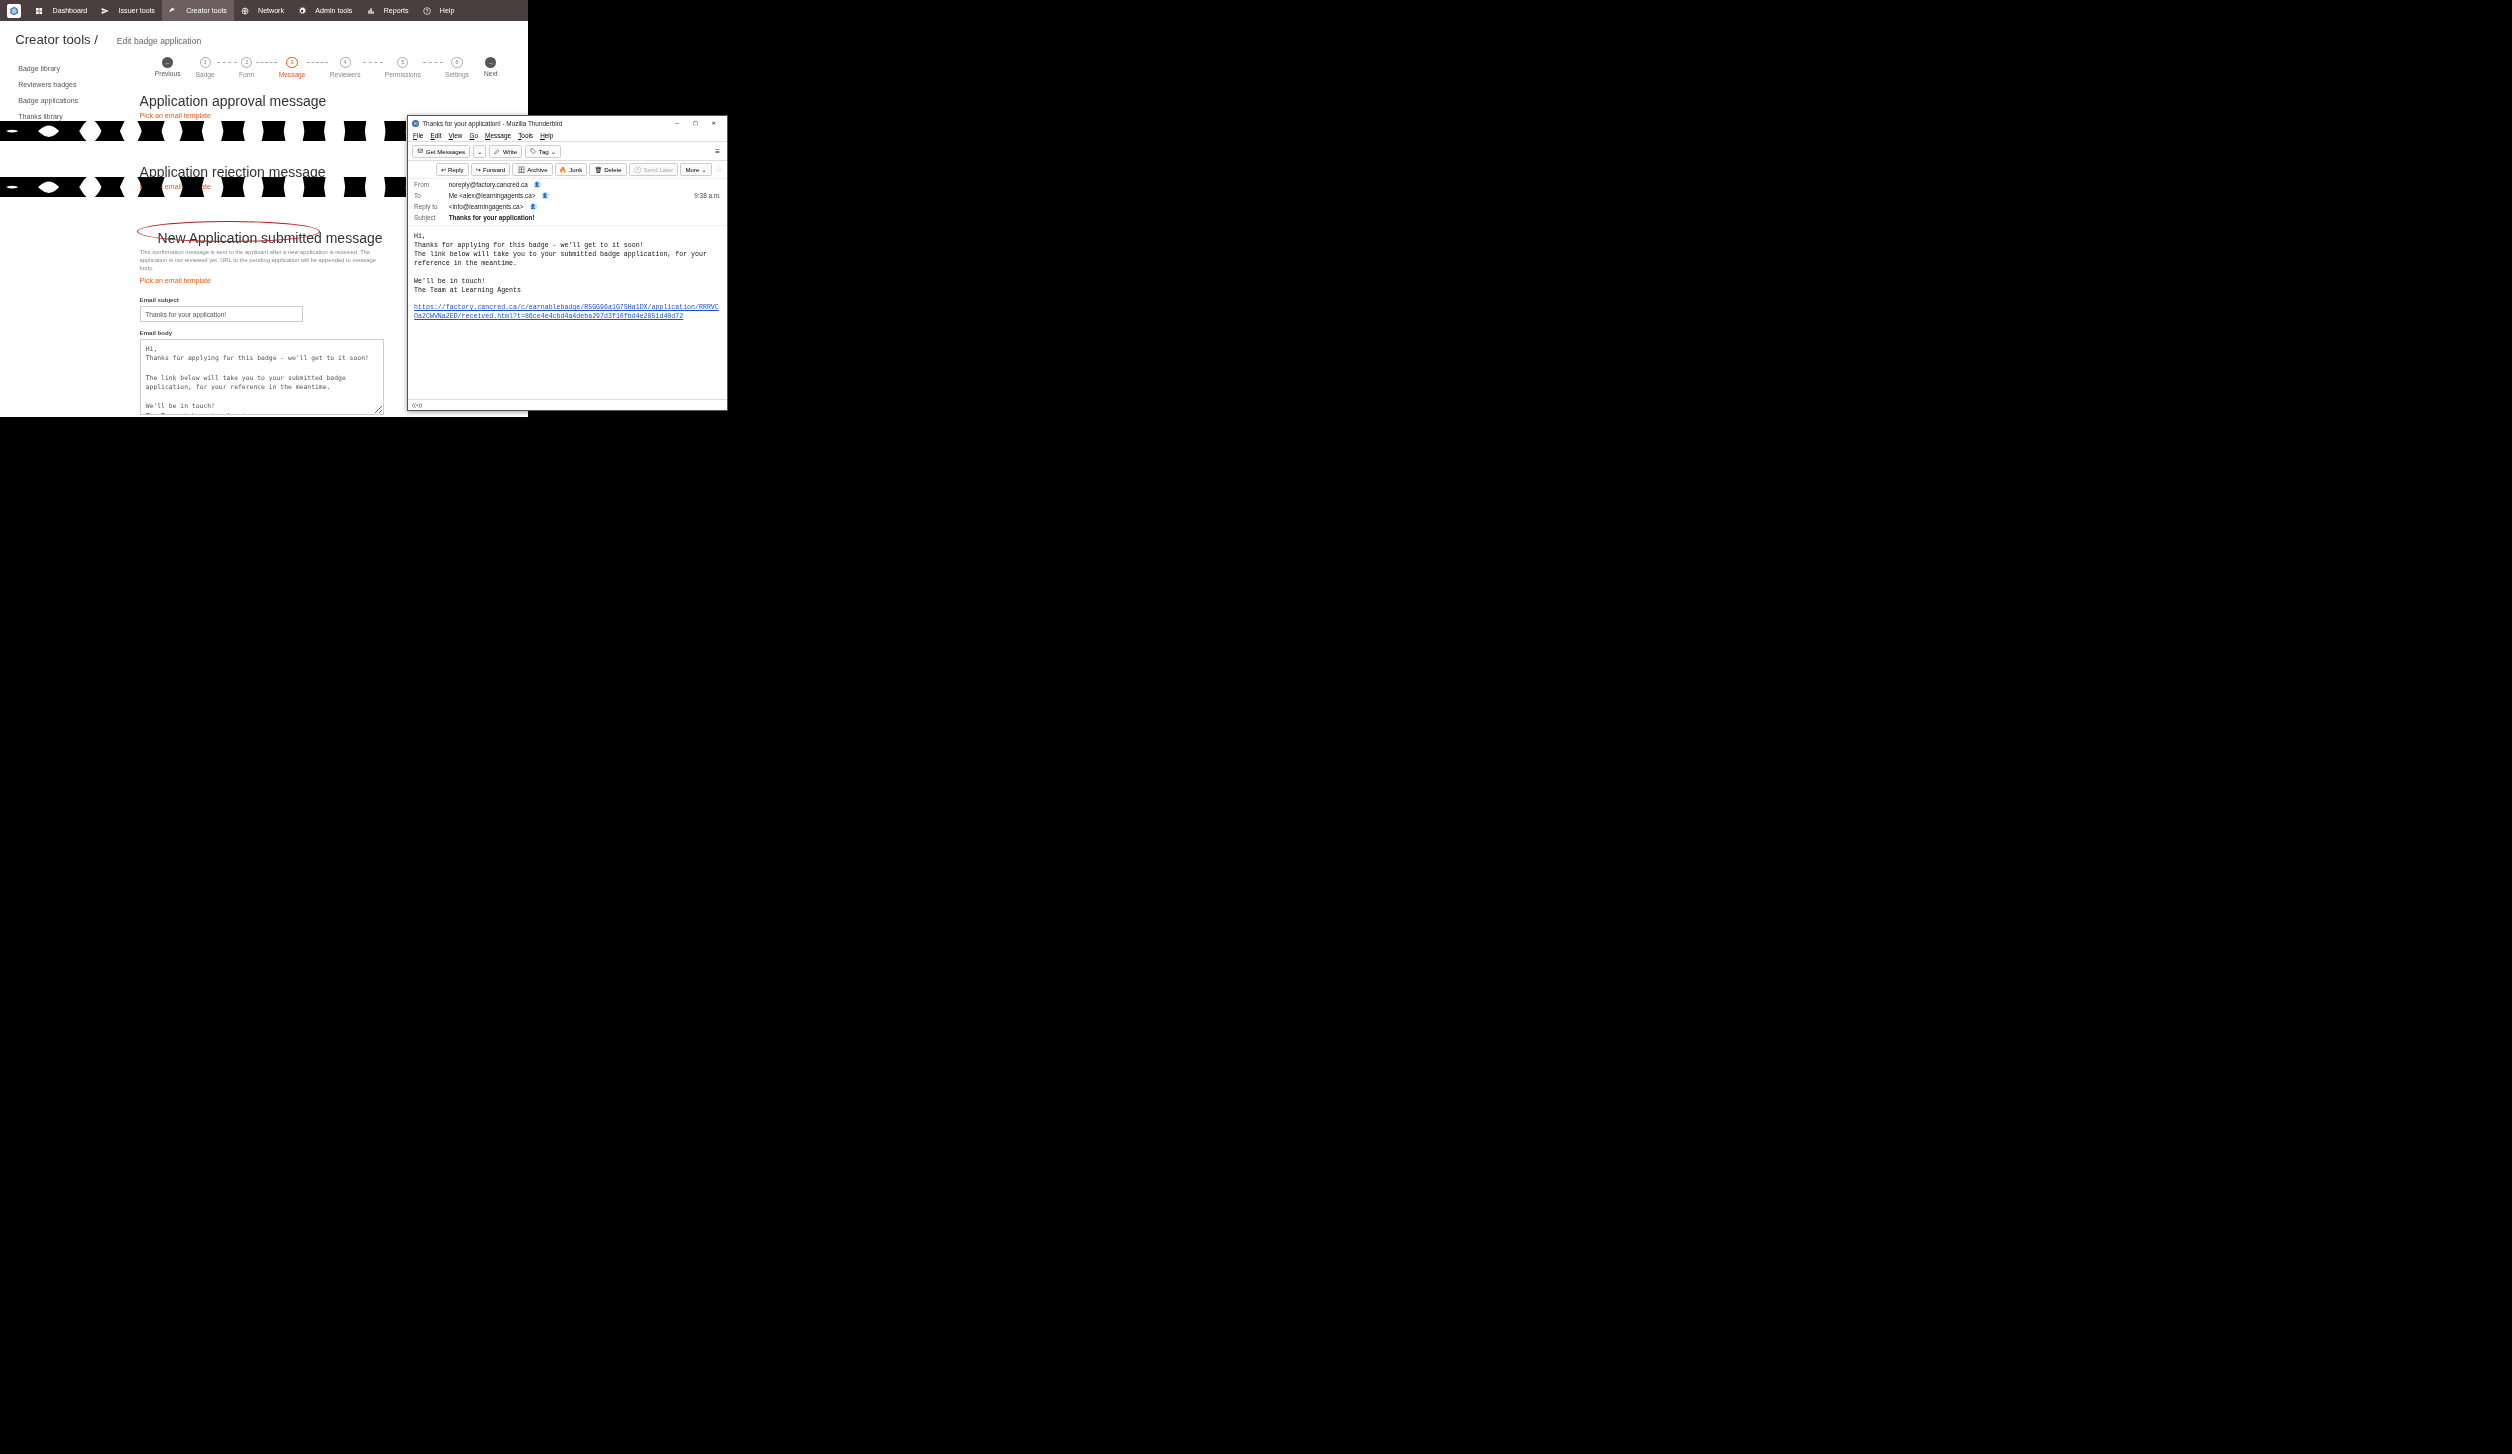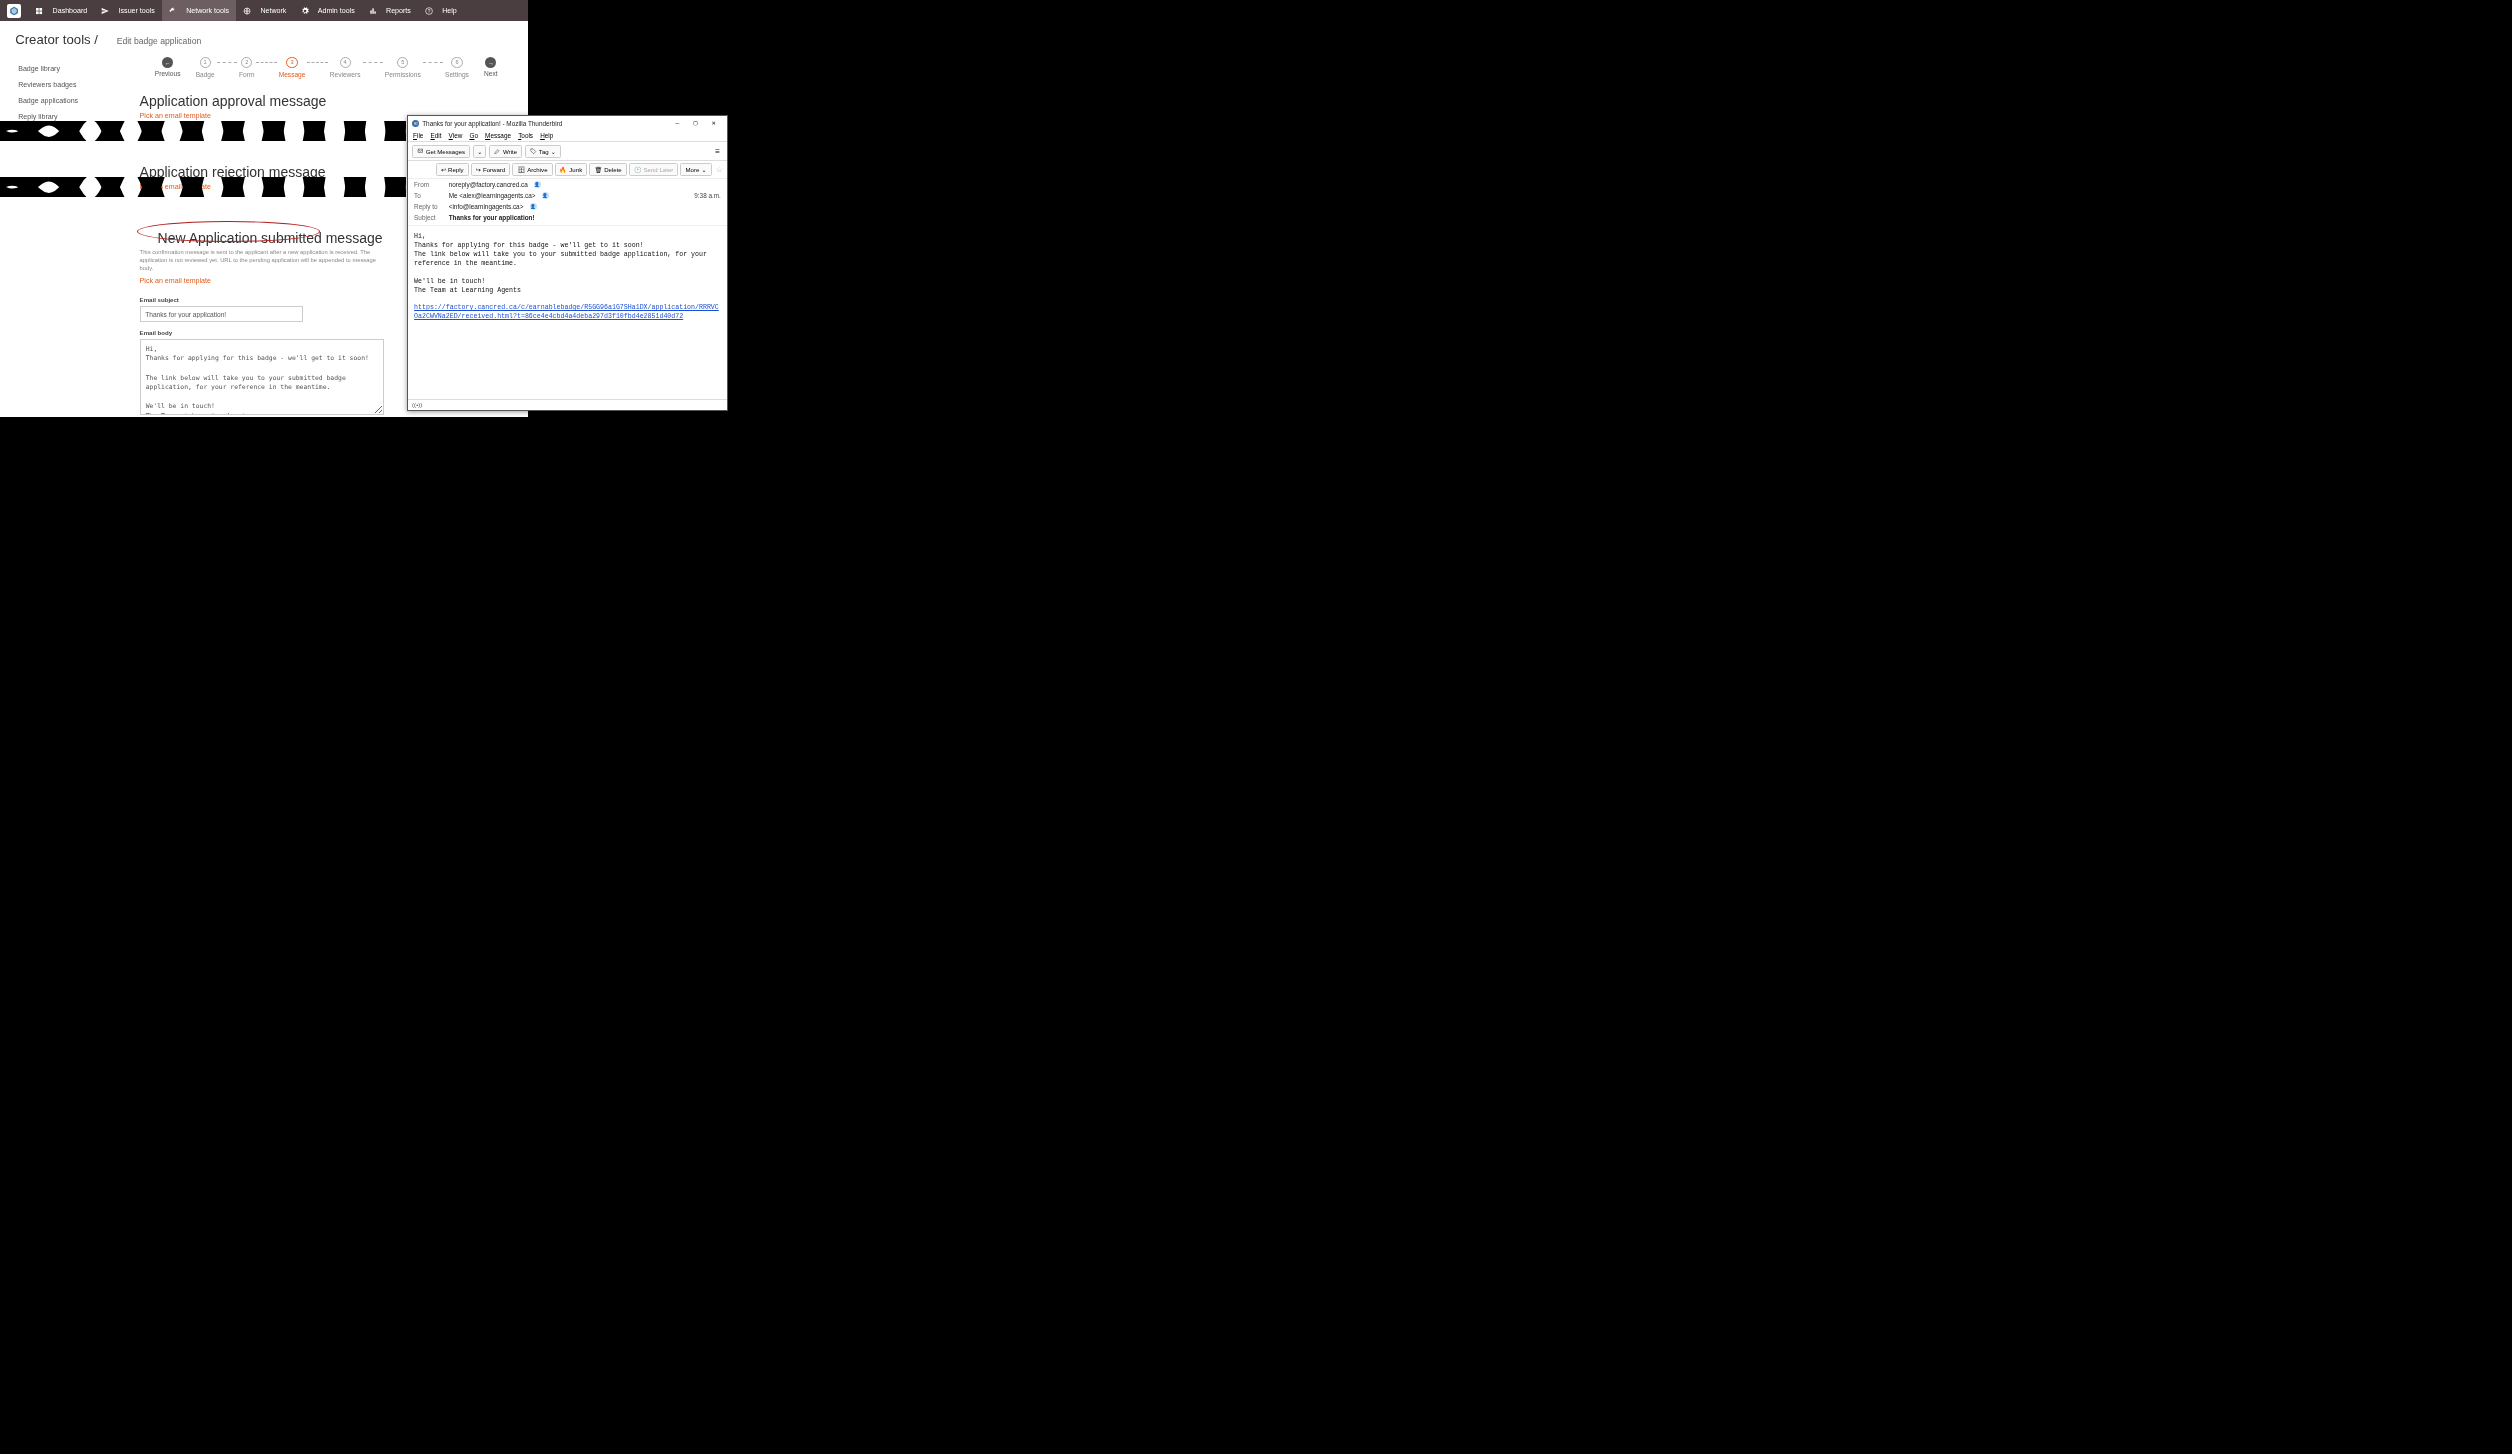--- a/index.html
+++ b/index.html
@@ -106,21 +106,21 @@
     <div class="nav-item">
         <svg viewBox="0 0 24 24">
           <path d="M2 21l21-9-21-9v7l15 2-15 2z"></path>
         </svg>
         <span>Issuer tools</span>
       </div>
     <div class="nav-item active">
         <svg viewBox="0 0 24 24">
           <path d="M22 19l-9-9 2-2c1-1 1-3 0-4l-3 3-1-1 3-3c-1-1-3-1-4 0l-2 2-1-1-2 2 1 1-5 5 3 3 5-5 1 1 2-2-1-1 9 9z"></path>
         </svg>
-        <span>Network tools</span>
+        <span>Creator tools</span>
       </div>
     <div class="nav-item">
         <svg viewBox="0 0 24 24">
           <circle cx="12" cy="12" r="9" fill="none" stroke="#fff" stroke-width="2"></circle>
           <path d="M3 12h18M12 3c3 3 3 15 0 18M12 3c-3 3-3 15 0 18" fill="none" stroke="#fff" stroke-width="2"></path>
         </svg>
         <span>Network</span>
       </div>
     <div class="nav-item">
         <svg viewBox="0 0 24 24">
@@ -149,21 +149,21 @@
     <div class="breadcrumb">
       <span>Creator tools /</span>
       <span class="sub">Edit badge application</span>
     </div>
 
     <div class="cols">
       <div class="sidebar">
         <div class="side-link">Badge library</div>
         <div class="side-link">Reviewers badges</div>
         <div class="side-link">Badge applications</div>
-        <div class="side-link">Reply library</div>
+        <div class="side-link">Thanks library</div>
       </div>
 
       <div class="main">
         <div class="stepper-row">
           <div class="nav-arrow">
               <div class="circ">←</div>
               <span>Previous</span>
             </div>
           <div class="step">
               <div class="ring">1</div>

